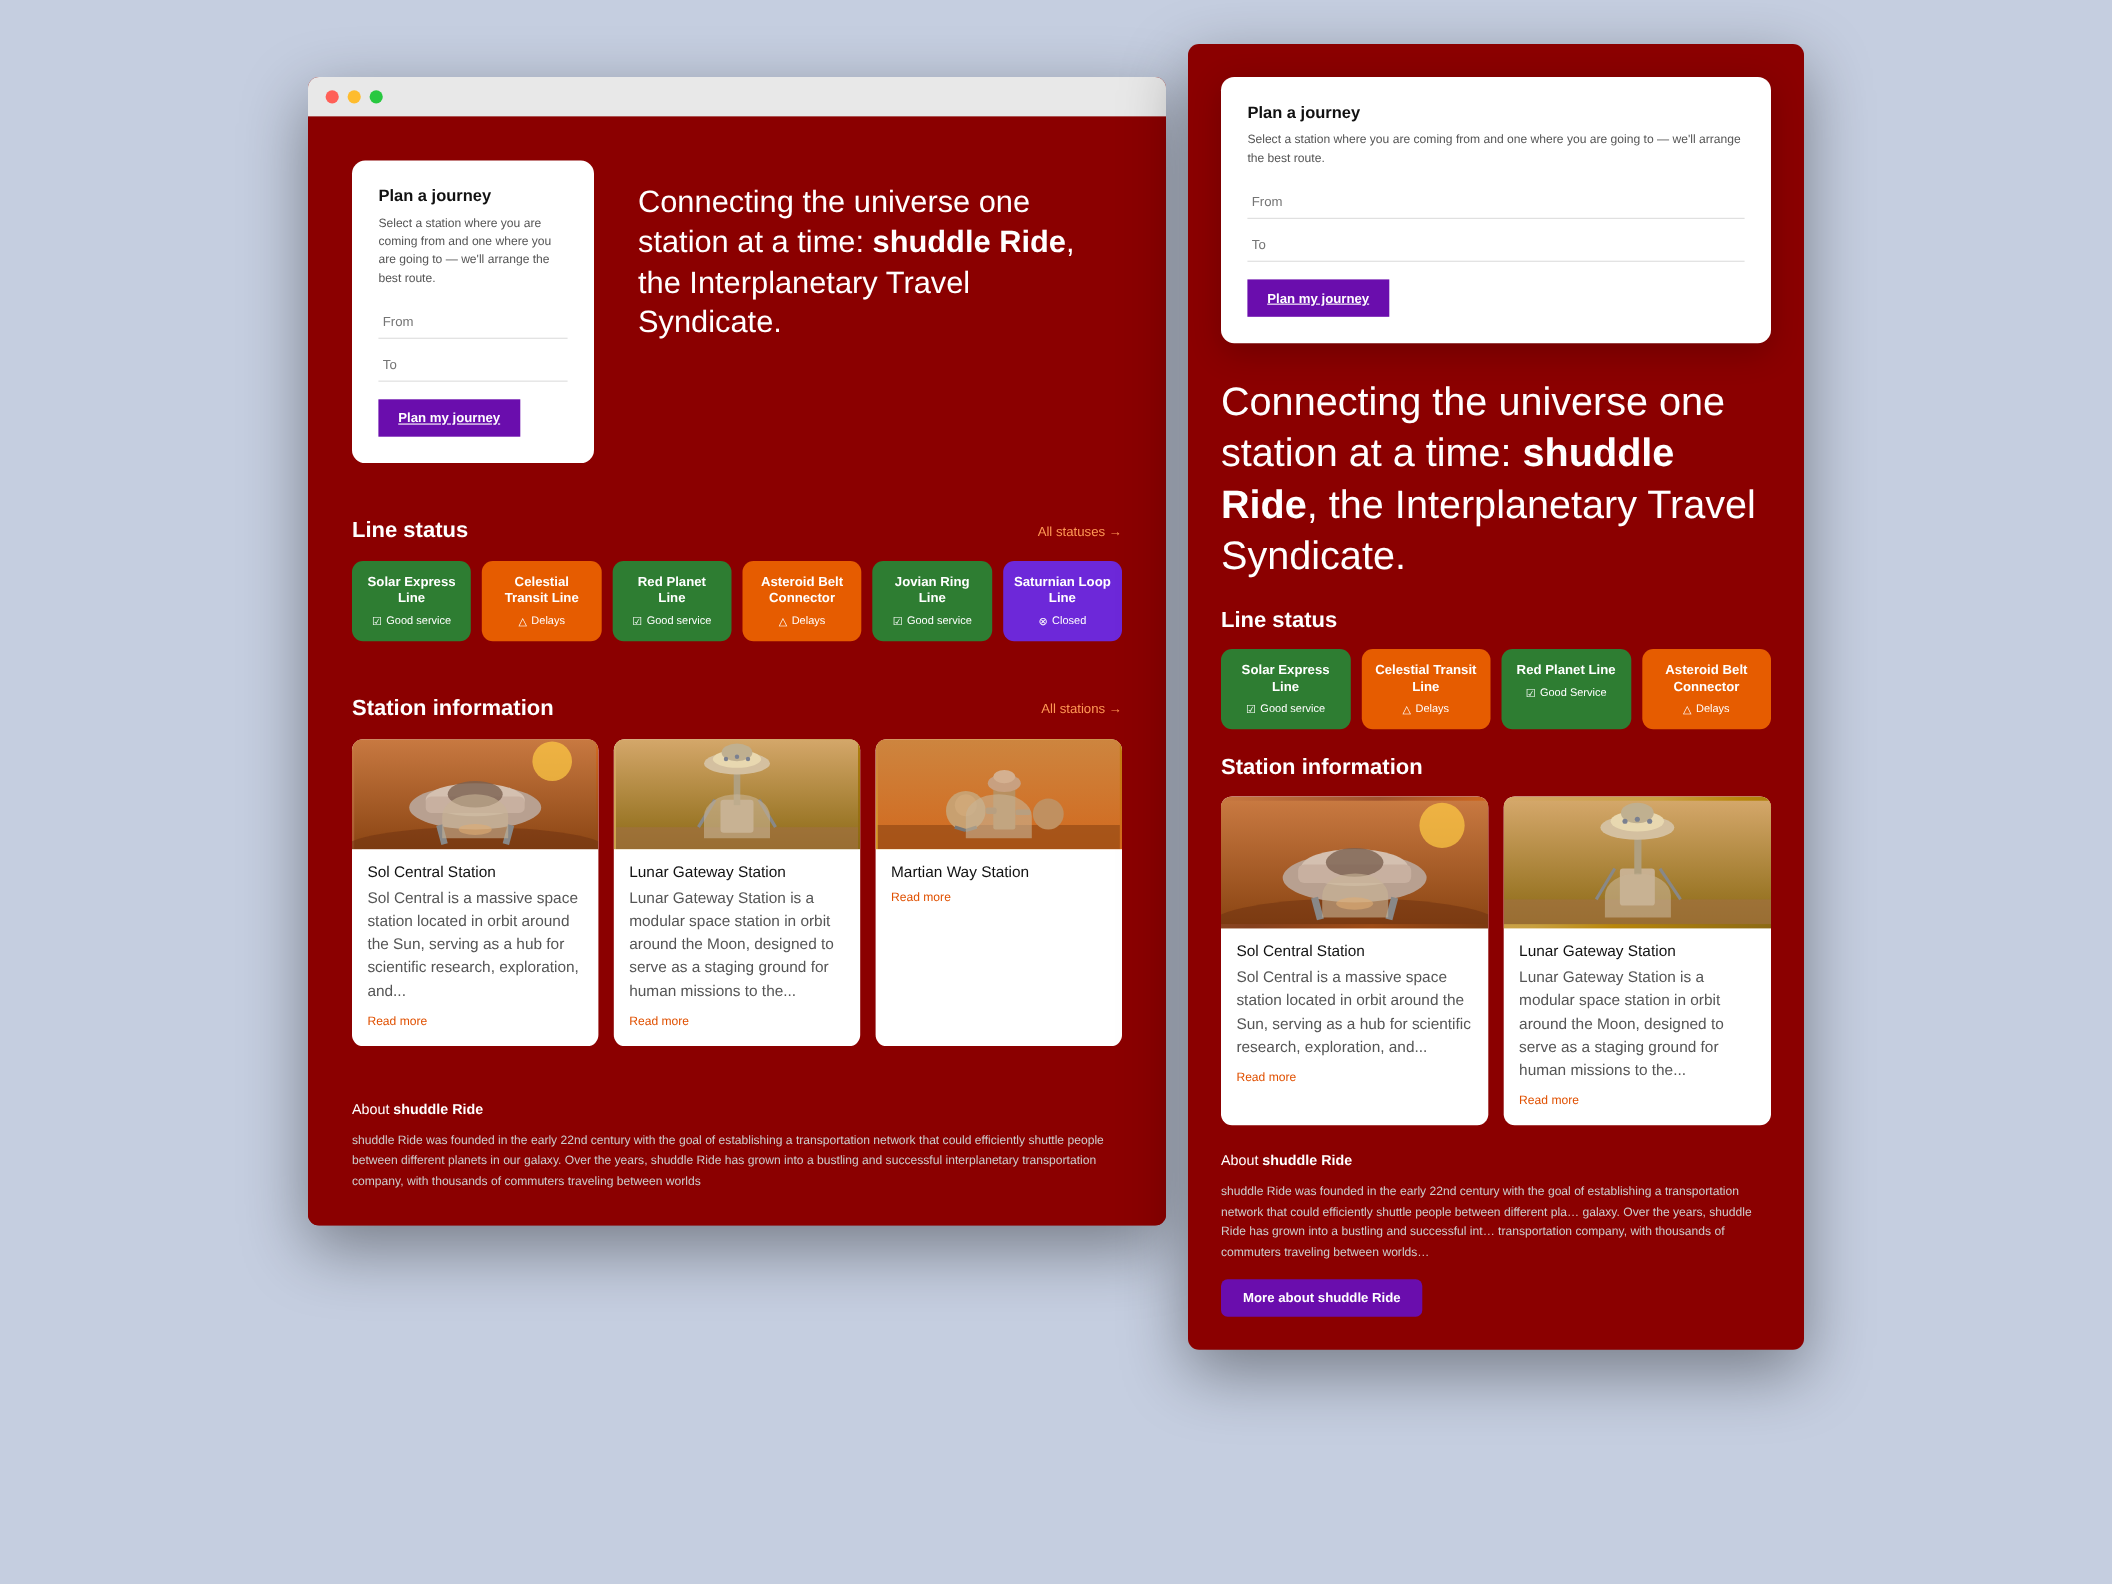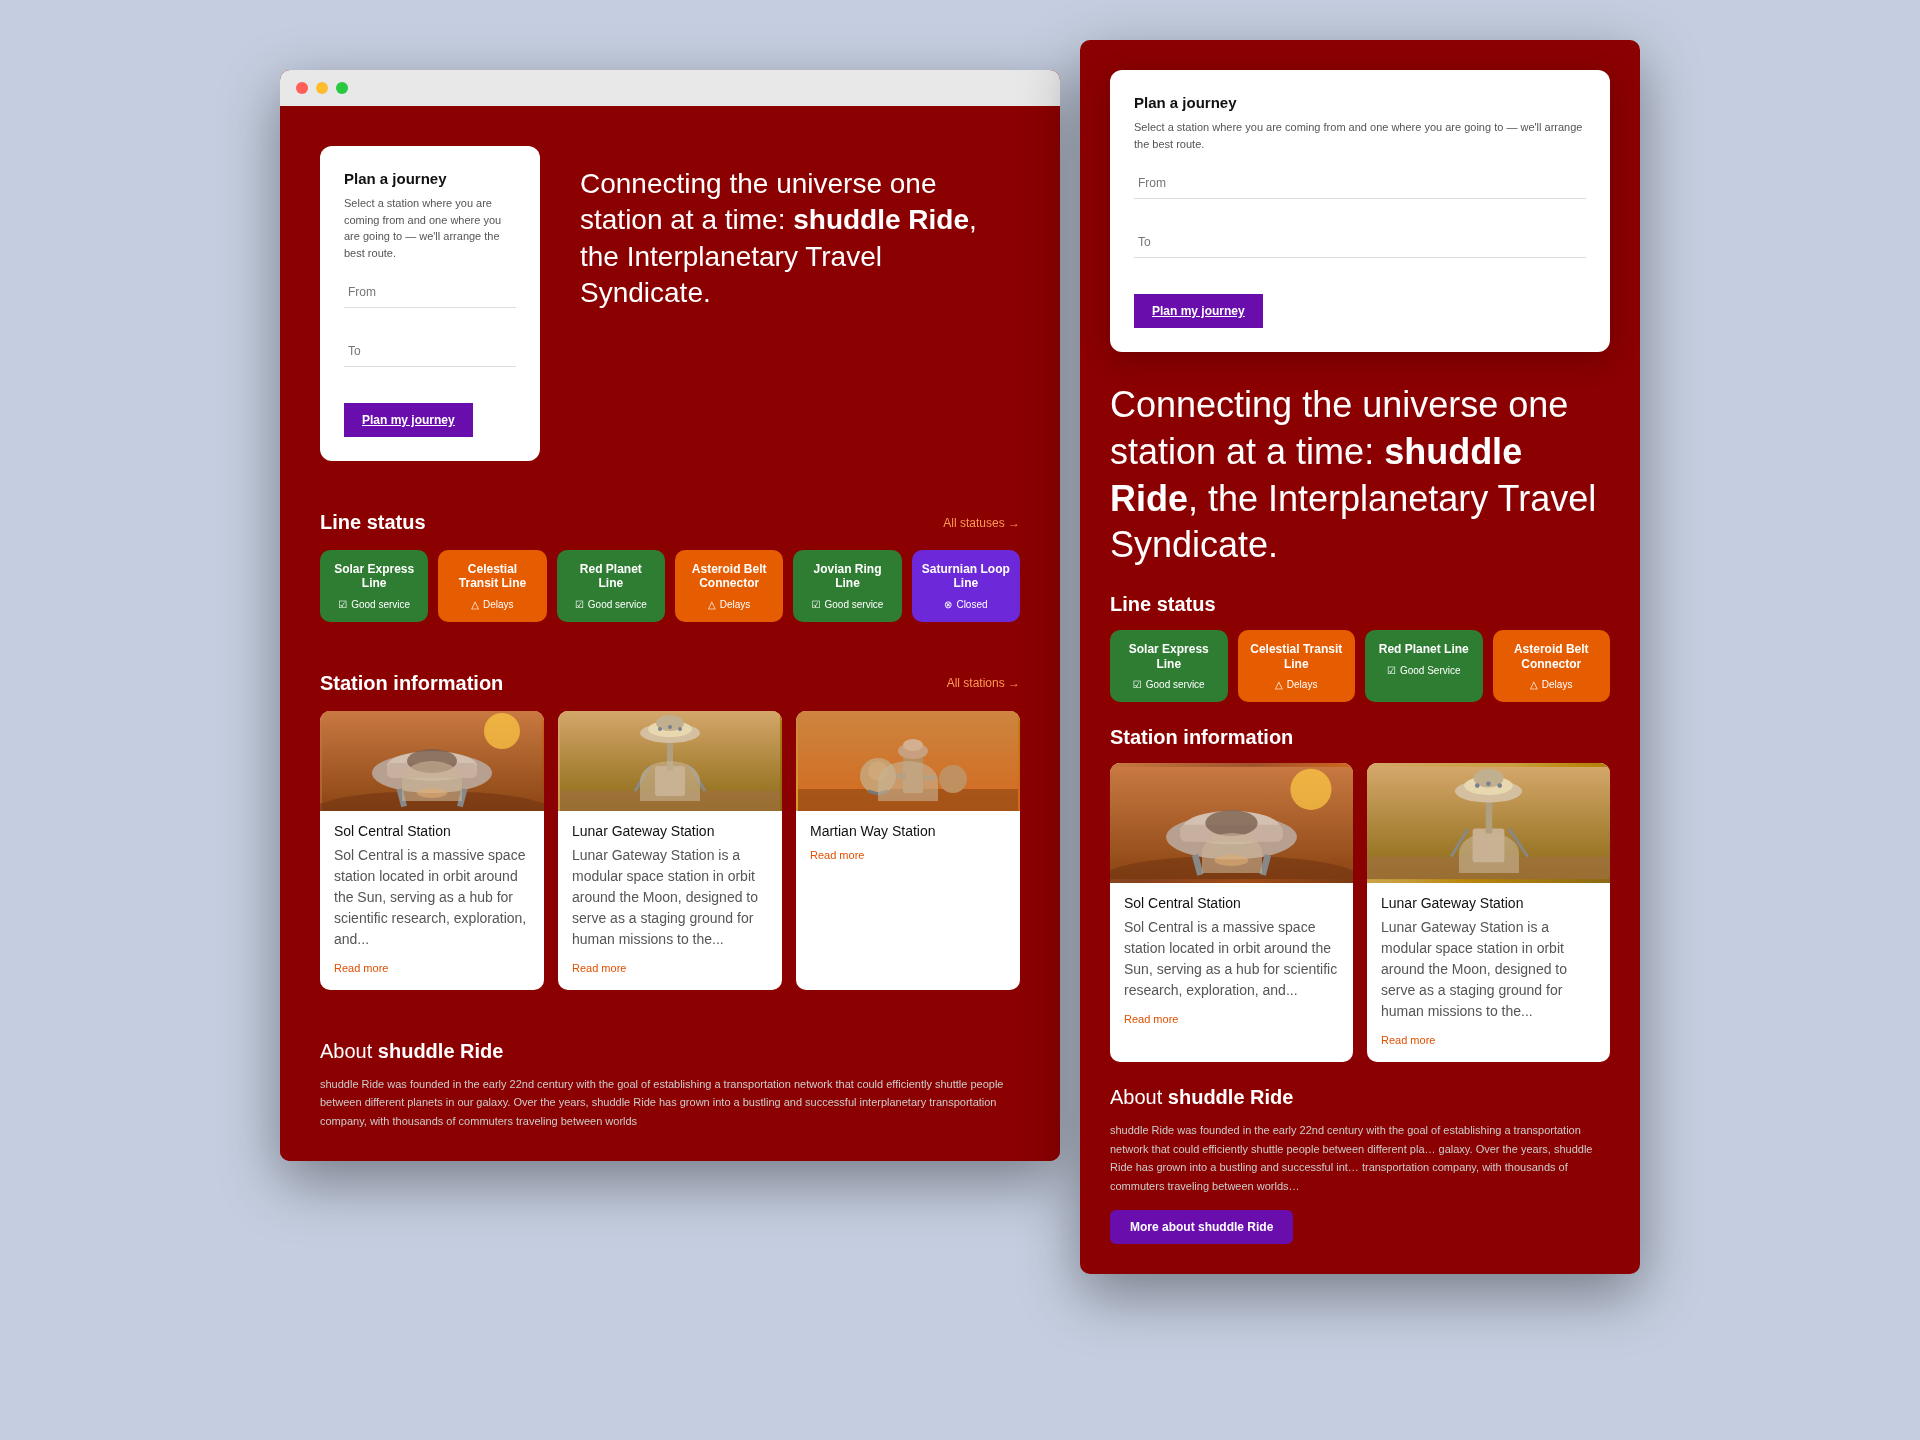--- a/index.html
+++ b/index.html
@@ -141,21 +141,21 @@
       margin-bottom: 16px;
     }
 
     .journey-input {
       width: 100%;
       border: none;
       border-bottom: 1px solid #ddd;
       padding: 8px 4px;
       font-size: 12px;
       color: #6d28d9;
-      margin-bottom: 28px;
+      margin-bottom: 8px;
       outline: none;
       background: transparent;
     }
 
     .plan-button {
       background: #6a0dad;
       color: white;
       border: none;
       border-radius: 0;
       padding: 10px 18px;
@@ -316,21 +316,21 @@
       cursor: pointer;
       font-weight: 500;
     }
 
     
     .about-section {
       padding: 20px 40px 30px;
     }
 
     .about-title {
-      font-size: 20px;
+      font-size: 13px;
       font-weight: 400;
       color: white;
       margin-bottom: 12px;
     }
     .about-title strong {
       font-weight: 900;
     }
 
     .about-text {
       font-size: 11px;

